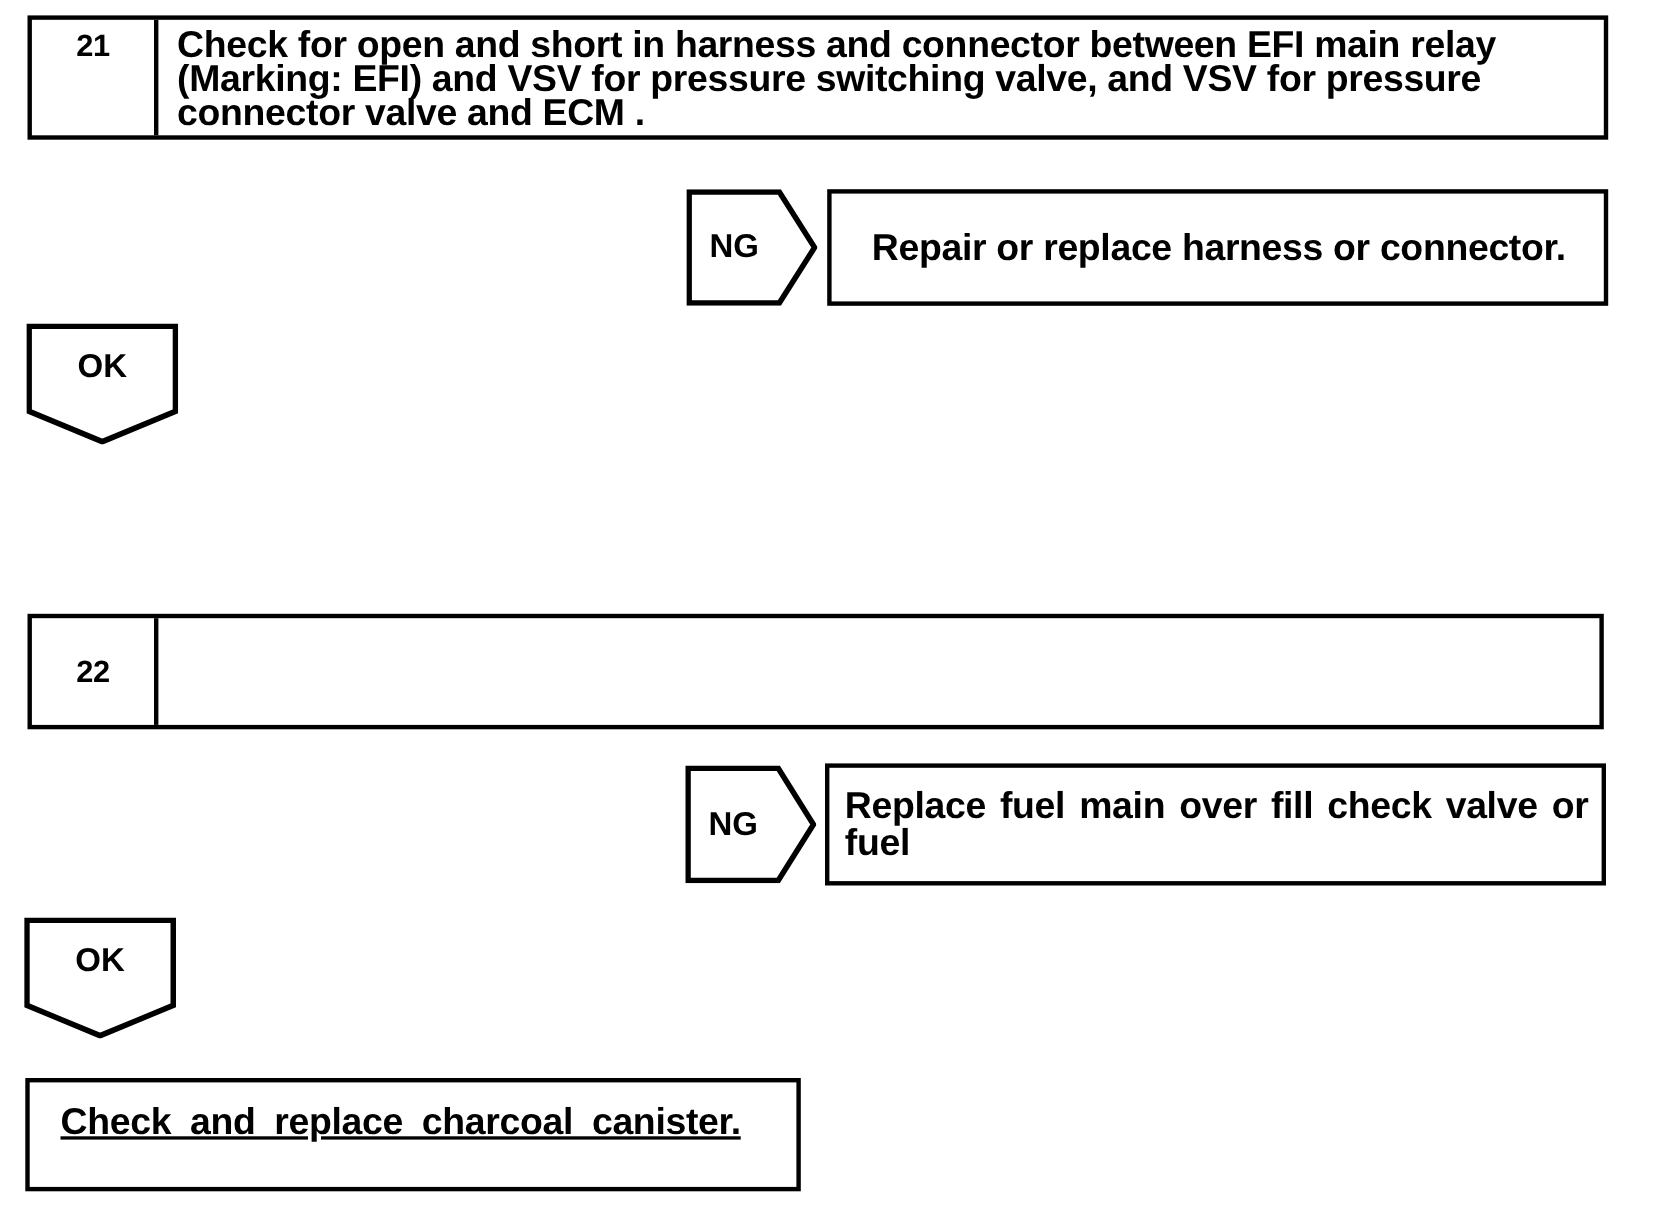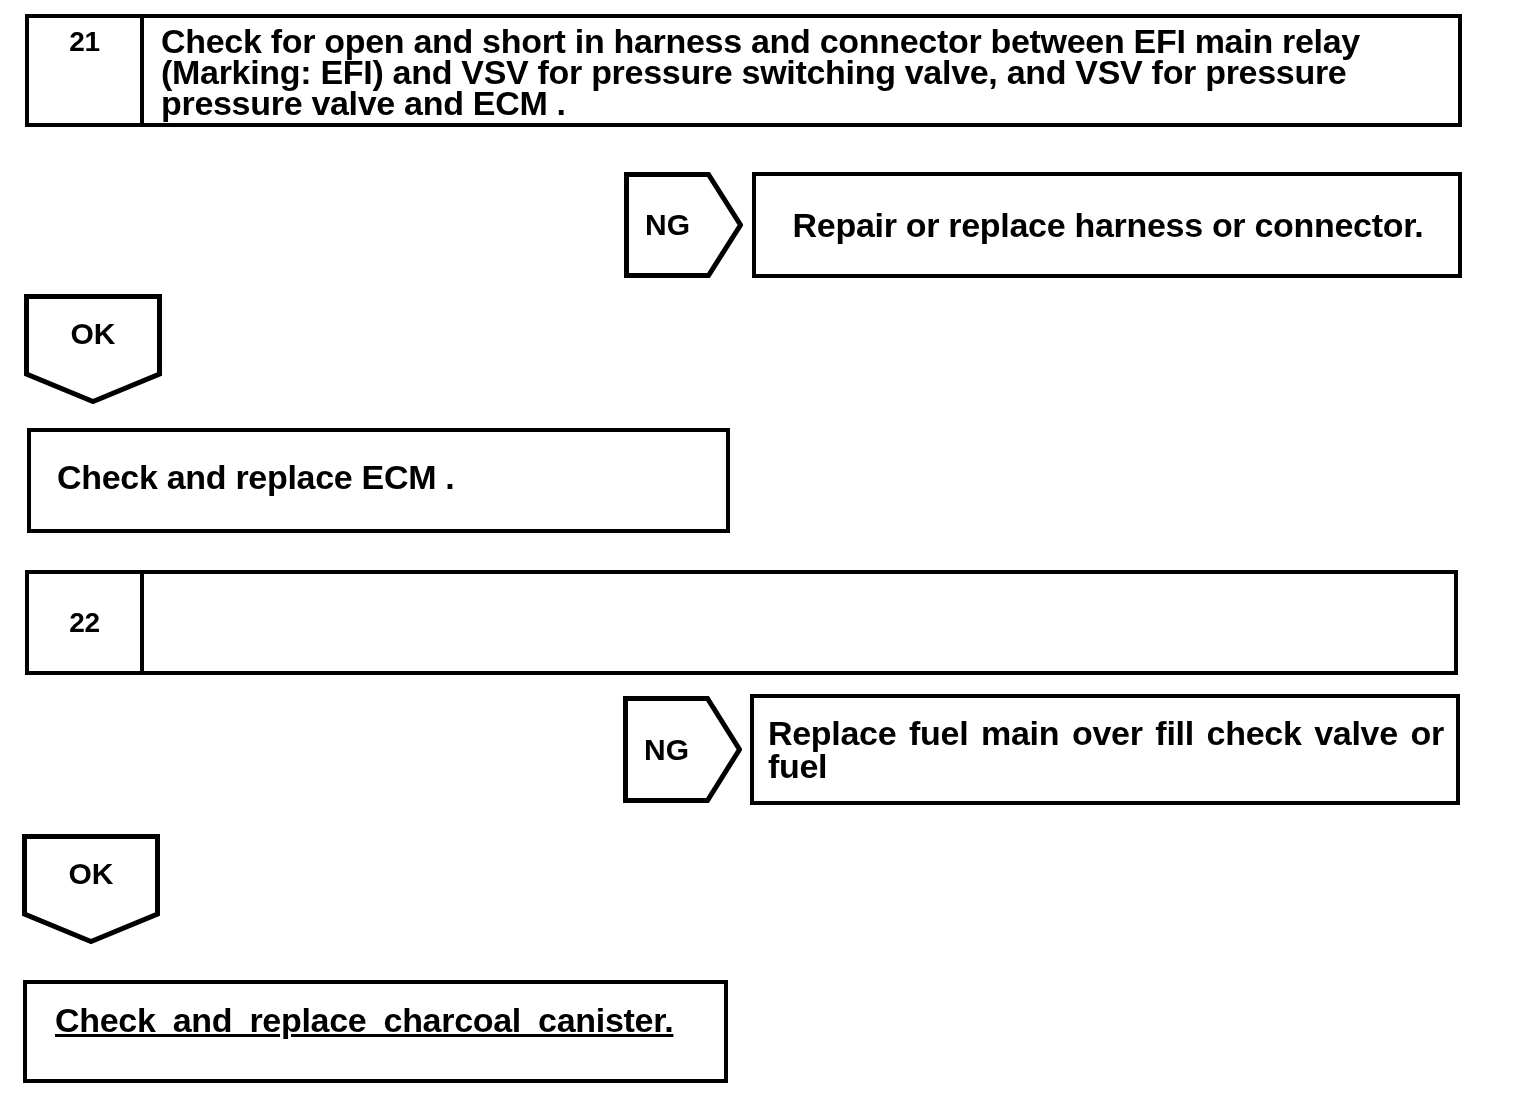--- a/index.html
+++ b/index.html
@@ -37,21 +37,21 @@
 
 <div id="canvas">
 
   <div class="abs box step" style="left:25px; top:14px; width:1437px; height:113px;">
     <div class="numcell">
       <span class="num txt" style="padding-top:8px;">21</span>
     </div>
     <div class="instrcell toppad">
       <div class="txt">Check for open and short in harness and connector between EFI main relay</div>
       <div class="txt">(Marking: EFI) and VSV for pressure switching valve, and VSV for pressure</div>
-      <div class="txt">pressure valve and ECM .</div>
+      <div class="txt">connector valve and ECM .</div>
     </div>
   </div>
 
   <div class="abs" style="left:624px; top:172px; width:119px; height:106px;">
     <svg width="119" height="106" viewBox="0 0 119 106">
       <polygon points="2.5,2.5 84.5,2.5 116.5,53 84.5,103.5 2.5,103.5" fill="#ffffff" stroke="#000000" stroke-width="5"></polygon>
     </svg>
     <div class="shape-label" style="left:0; top:0; width:87px; height:106px;">NG</div>
   </div>
 
@@ -59,25 +59,22 @@
     <div class="txt" style="padding-left:16px; padding-right:14px;">Repair or replace harness or connector.</div>
   </div>
 
   <div class="abs" style="left:24px; top:294px; width:138px; height:110px;">
     <svg width="138" height="110" viewBox="0 0 138 110">
       <polygon points="2.5,2.5 135.5,2.5 135.5,80 69,107.5 2.5,80" fill="#ffffff" stroke="#000000" stroke-width="5"></polygon>
     </svg>
     <div class="shape-label" style="left:0; top:0; width:138px; height:80px;">OK</div>
   </div>
 
-  <div class="abs box actionbox" style="left:27px; top:428px; width:703px; height:105px;">
-    <div class="txt" style="padding-left:26px; padding-right:14px; padding-bottom:6px;">Check and replace ECM .</div>
-  </div>
 
-  <div class="abs box step" style="left:25px; top:558px; width:1433px; height:105px;margin-top:12px;">
+  <div class="abs box step" style="left:25px; top:558px; width:1433px; height:105px;">
     <div class="numcell vcenter">
       <span class="num txt">22</span>
     </div>
   </div>
 
   <div class="abs" style="left:623px; top:696px; width:119px; height:107px;">
     <svg width="119" height="107" viewBox="0 0 119 107">
       <polygon points="2.5,2.5 84.5,2.5 116.5,53.5 84.5,104.5 2.5,104.5" fill="#ffffff" stroke="#000000" stroke-width="5"></polygon>
     </svg>
     <div class="shape-label" style="left:0; top:0; width:87px; height:107px;">NG</div>

